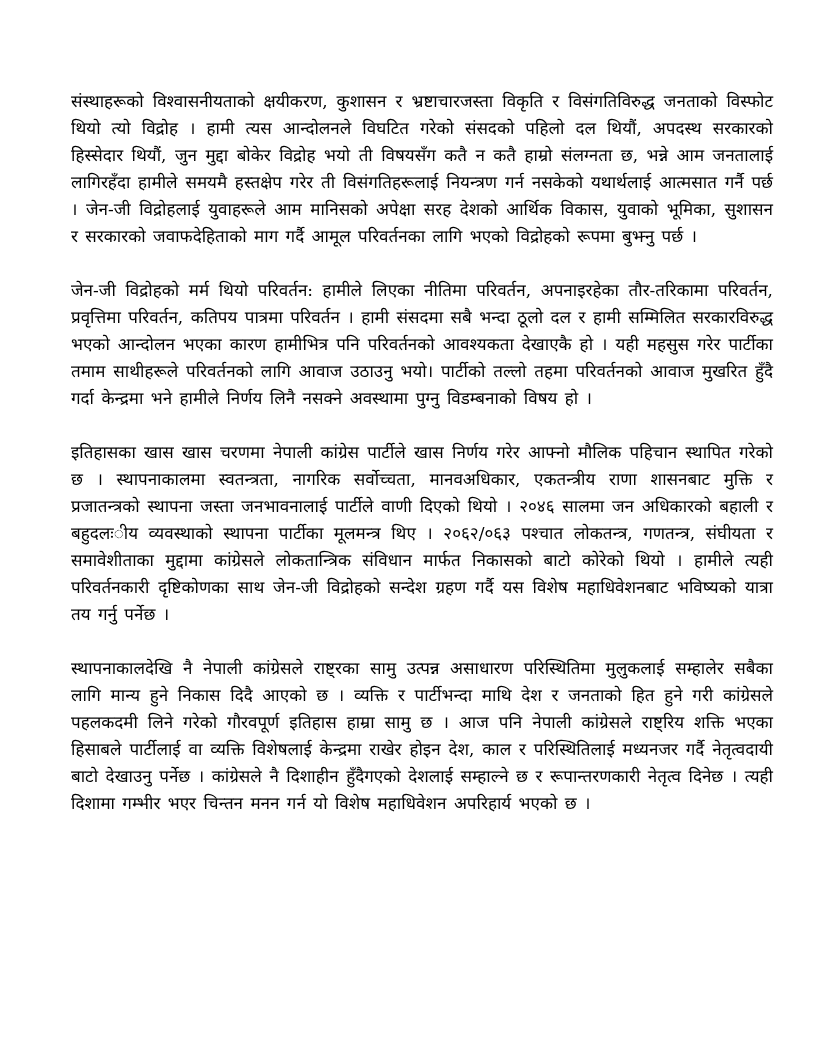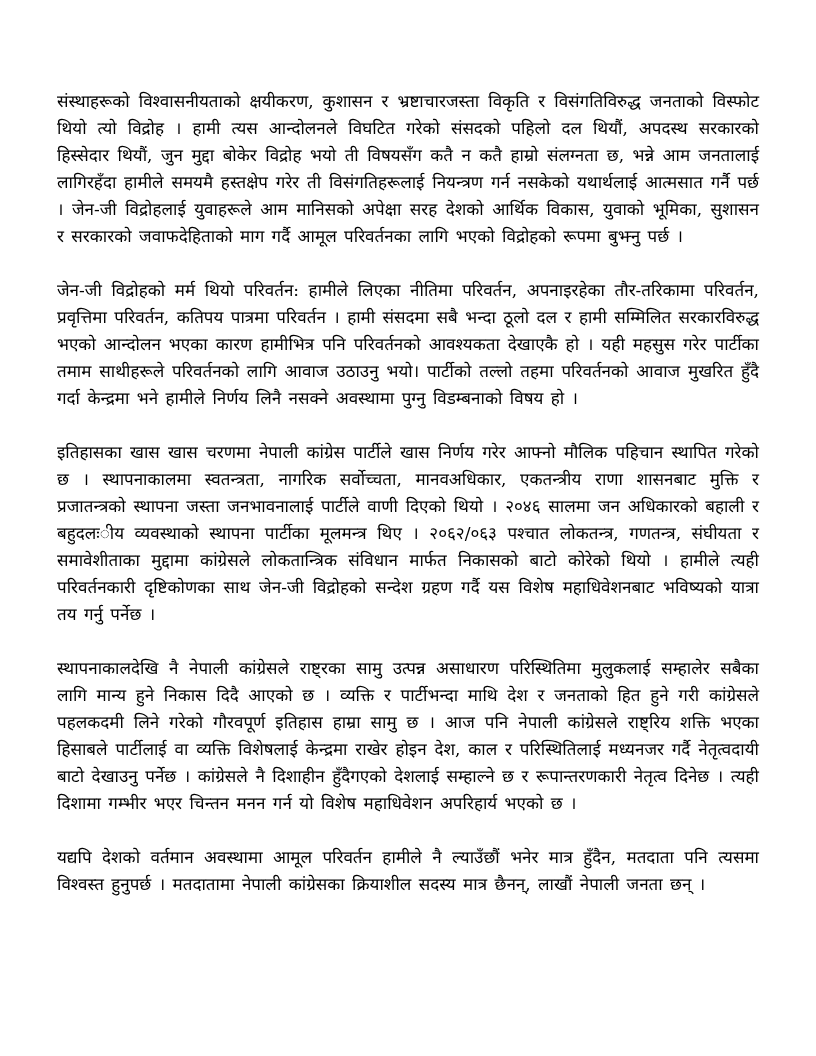--- a/index.html
+++ b/index.html
@@ -11,21 +11,21 @@
     position: relative;
     width: 816px;
     height: 1056px;
     background: #ffffff;
     overflow: hidden;
     margin: 0 auto;
   }
   .content {
     position: absolute;
     top: 88px;
-    left: 57px;
+    left: 71px;
     width: 702px;
   }
   .para {
     margin: 0 0 27px 0;
     font-family: "DejaVu Serif", "Liberation Serif", serif;
     font-size: 17px;
     line-height: 27px;
     color: #000000;
     text-align: justify;
     text-justify: inter-word;
@@ -37,15 +37,14 @@
 </style>
 </head>
 <body>
 
 <div class="page">
   <div class="content">
     <p class="para">संस्थाहरूको विश्वासनीयताको क्षयीकरण, कुशासन र भ्रष्टाचारजस्ता विकृति र विसंगतिविरुद्ध जनताको विस्फोट थियो त्यो विद्रोह । हामी त्यस आन्दोलनले विघटित गरेको संसदको पहिलो दल थियौं, अपदस्थ सरकारको हिस्सेदार थियौं, जुन मुद्दा बोकेर विद्रोह भयो ती विषयसँग कतै न कतै हाम्रो संलग्नता छ, भन्ने आम जनतालाई लागिरहँदा हामीले समयमै हस्तक्षेप गरेर ती विसंगतिहरूलाई नियन्त्रण गर्न नसकेको यथार्थलाई आत्मसात गर्नै पर्छ । जेन-जी विद्रोहलाई युवाहरूले आम मानिसको अपेक्षा सरह देशको आर्थिक विकास, युवाको भूमिका, सुशासन र सरकारको जवाफदेहिताको माग गर्दै आमूल परिवर्तनका लागि भएको विद्रोहको रूपमा बुझ्नु पर्छ ।</p>
     <p class="para">जेन-जी विद्रोहको मर्म थियो परिवर्तन: हामीले लिएका नीतिमा परिवर्तन, अपनाइरहेका तौर-तरिकामा परिवर्तन, प्रवृत्तिमा परिवर्तन, कतिपय पात्रमा परिवर्तन । हामी संसदमा सबै भन्दा ठूलो दल र हामी सम्मिलित सरकारविरुद्ध भएको आन्दोलन भएका कारण हामीभित्र पनि परिवर्तनको आवश्यकता देखाएकै हो । यही महसुस गरेर पार्टीका तमाम साथीहरूले परिवर्तनको लागि आवाज उठाउनु भयो। पार्टीको तल्लो तहमा परिवर्तनको आवाज मुखरित हुँदै गर्दा केन्द्रमा भने हामीले निर्णय लिनै नसक्ने अवस्थामा पुग्नु विडम्बनाको विषय हो ।</p>
     <p class="para">इतिहासका खास खास चरणमा नेपाली कांग्रेस पार्टीले खास निर्णय गरेर आफ्नो मौलिक पहिचान स्थापित गरेको छ । स्थापनाकालमा स्वतन्त्रता, नागरिक सर्वोच्चता, मानवअधिकार, एकतन्त्रीय राणा शासनबाट मुक्ति र प्रजातन्त्रको स्थापना जस्ता जनभावनालाई पार्टीले वाणी दिएको थियो । २०४६ सालमा जन अधिकारको बहाली र बहुदलःीय व्यवस्थाको स्थापना पार्टीका मूलमन्त्र थिए । २०६२/०६३ पश्चात लोकतन्त्र, गणतन्त्र, संघीयता र समावेशीताका मुद्दामा कांग्रेसले लोकतान्त्रिक संविधान मार्फत निकासको बाटो कोरेको थियो । हामीले त्यही परिवर्तनकारी दृष्टिकोणका साथ जेन-जी विद्रोहको सन्देश ग्रहण गर्दै यस विशेष महाधिवेशनबाट भविष्यको यात्रा तय गर्नु पर्नेछ ।</p>
     <p class="para">स्थापनाकालदेखि नै नेपाली कांग्रेसले राष्ट्रका सामु उत्पन्न असाधारण परिस्थितिमा मुलुकलाई सम्हालेर सबैका लागि मान्य हुने निकास दिदै आएको छ । व्यक्ति र पार्टीभन्दा माथि देश र जनताको हित हुने गरी कांग्रेसले पहलकदमी लिने गरेको गौरवपूर्ण इतिहास हाम्रा सामु छ । आज पनि नेपाली कांग्रेसले राष्ट्रिय शक्ति भएका हिसाबले पार्टीलाई वा व्यक्ति विशेषलाई केन्द्रमा राखेर होइन देश, काल र परिस्थितिलाई मध्यनजर गर्दै नेतृत्वदायी बाटो देखाउनु पर्नेछ । कांग्रेसले नै दिशाहीन हुँदैगएको देशलाई सम्हाल्ने छ र रूपान्तरणकारी नेतृत्व दिनेछ । त्यही दिशामा गम्भीर भएर चिन्तन मनन गर्न यो विशेष महाधिवेशन अपरिहार्य भएको छ ।</p>
-    <p class="para">यद्यपि देशको वर्तमान अवस्थामा आमूल परिवर्तन हामीले नै ल्याउँछौं भनेर मात्र हुँदैन, मतदाता पनि त्यसमा विश्वस्त हुनुपर्छ । मतदातामा नेपाली कांग्रेसका क्रियाशील सदस्य मात्र छैनन्, लाखौं नेपाली जनता छन् ।</p>
   </div>
 </div>
 
 </body></html>

